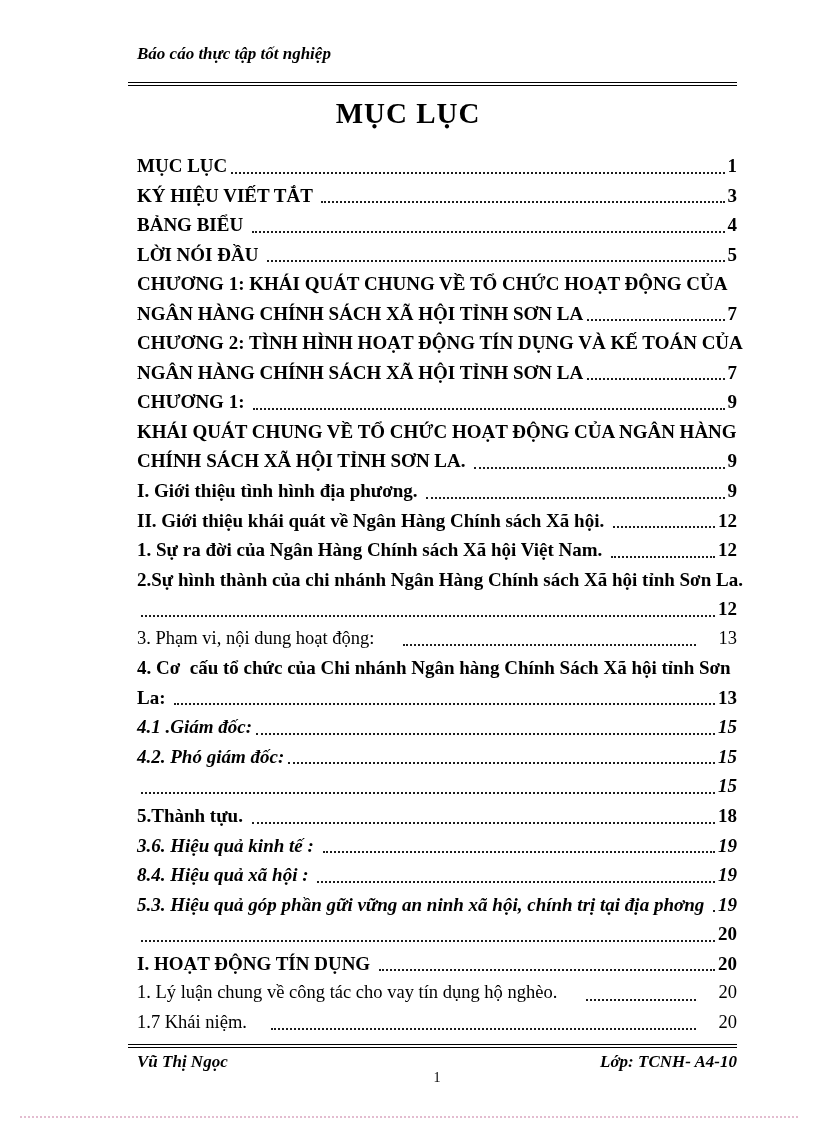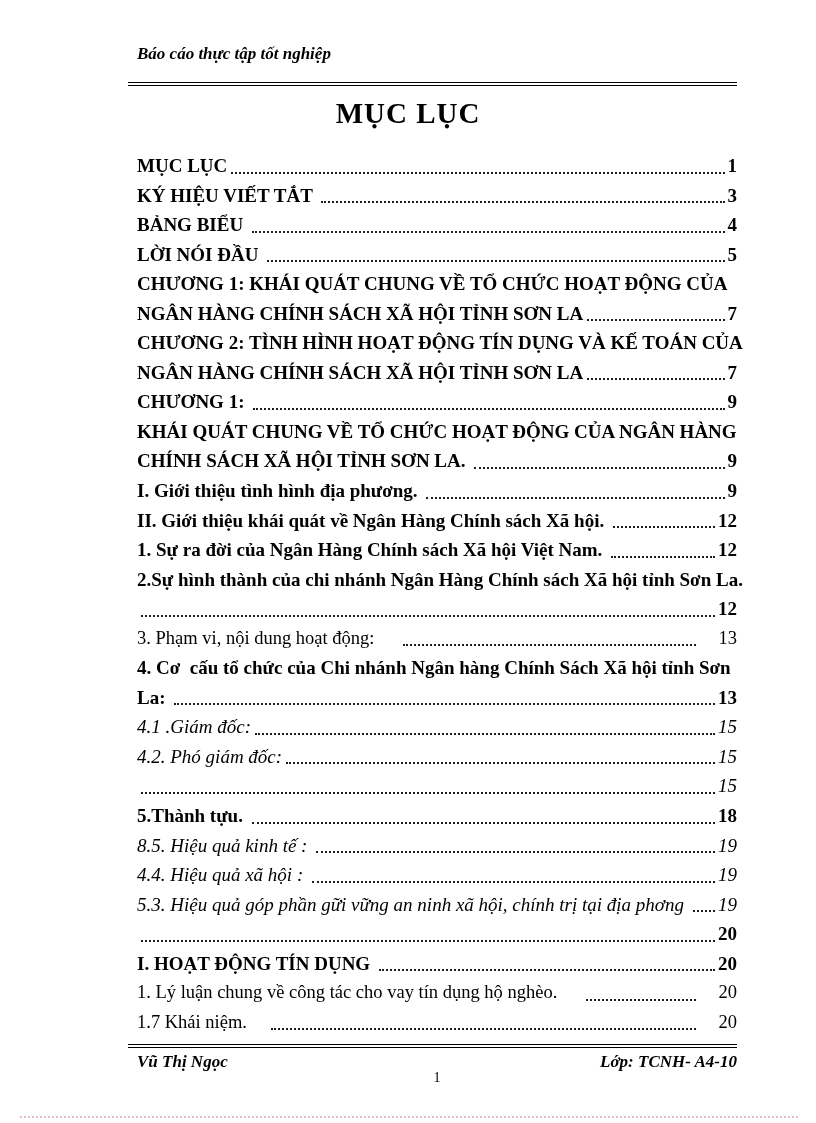--- a/index.html
+++ b/index.html
@@ -48,21 +48,21 @@
   }
   .toc-row {
     display: flex;
     align-items: baseline;
     height: 29.55px;
     line-height: 29.55px;
     font-size: 19px;
     white-space: pre;
   }
   .toc-row.bold { font-weight: 700; }
-  .toc-row.bold-italic { font-weight: 400; font-style: italic; }
+  .toc-row.bold-italic { font-weight: 700; font-style: italic; }
   .toc-row.regular { font-weight: 400; font-size: 18.5px; gap: 20px; }
   .toc-text { white-space: pre; }
   .leader {
     flex: 1 1 auto;
     min-width: 0;
     align-self: flex-end;
     margin: 0 3px 7px 4px;
     border-bottom: 2.2px dotted #1c1c1c;
   }
   .toc-page { white-space: pre; }
@@ -132,22 +132,22 @@
       <div class="toc-row bold"><span class="toc-text">1. Sự ra đời của Ngân Hàng Chính sách Xã hội Việt Nam. </span><span class="leader"></span><span class="toc-page">12</span></div>
       <div class="toc-row bold"><span class="toc-text">2.Sự hình thành của chi nhánh Ngân Hàng Chính sách Xã hội tỉnh Sơn La.</span></div>
       <div class="toc-row bold"><span class="toc-text"></span><span class="leader"></span><span class="toc-page">12</span></div>
       <div class="toc-row regular"><span class="toc-text">3. Phạm vi, nội dung hoạt động: </span><span class="leader"></span><span class="toc-page">13</span></div>
       <div class="toc-row bold"><span class="toc-text">4. Cơ  cấu tổ chức của Chi nhánh Ngân hàng Chính Sách Xã hội tỉnh Sơn</span></div>
       <div class="toc-row bold"><span class="toc-text">La: </span><span class="leader"></span><span class="toc-page">13</span></div>
       <div class="toc-row bold-italic"><span class="toc-text">4.1 .Giám đốc:</span><span class="leader"></span><span class="toc-page">15</span></div>
       <div class="toc-row bold-italic"><span class="toc-text">4.2. Phó giám đốc:</span><span class="leader"></span><span class="toc-page">15</span></div>
       <div class="toc-row bold-italic"><span class="leader"></span><span class="toc-page">15</span></div>
       <div class="toc-row bold"><span class="toc-text">5.Thành tựu. </span><span class="leader"></span><span class="toc-page">18</span></div>
-      <div class="toc-row bold-italic"><span class="toc-text">8.5. Hiệu quả kinh tế : </span><span class="leader"></span><span class="toc-page">19</span></div>
-      <div class="toc-row bold-italic"><span class="toc-text">4.4. Hiệu quả xã hội : </span><span class="leader"></span><span class="toc-page">19</span></div>
+      <div class="toc-row bold-italic"><span class="toc-text">3.6. Hiệu quả kinh tế : </span><span class="leader"></span><span class="toc-page">19</span></div>
+      <div class="toc-row bold-italic"><span class="toc-text">8.4. Hiệu quả xã hội : </span><span class="leader"></span><span class="toc-page">19</span></div>
       <div class="toc-row bold-italic"><span class="toc-text">5.3. Hiệu quả góp phần gữi vững an ninh xã hội, chính trị tại địa phơng </span><span class="leader"></span><span class="toc-page">19</span></div>
       <div class="toc-row bold"><span class="leader"></span><span class="toc-page">20</span></div>
       <div class="toc-row bold"><span class="toc-text">I. HOẠT ĐỘNG TÍN DỤNG </span><span class="leader"></span><span class="toc-page">20</span></div>
       <div class="toc-row regular"><span class="toc-text">1. Lý luận chung về công tác cho vay tín dụng hộ nghèo. </span><span class="leader"></span><span class="toc-page">20</span></div>
       <div class="toc-row regular"><span class="toc-text">1.7 Khái niệm.</span><span class="leader"></span><span class="toc-page">20</span></div>
     </div>
 
   <div class="footer-rule"></div>
 
   <div class="footer-row">

